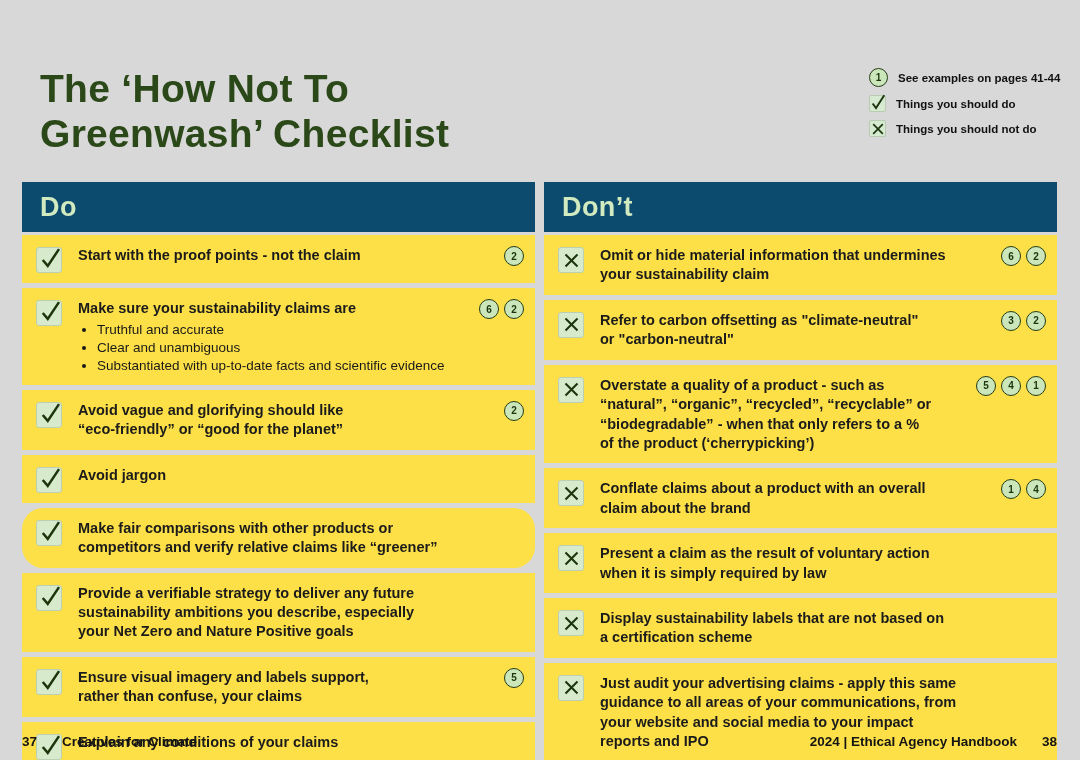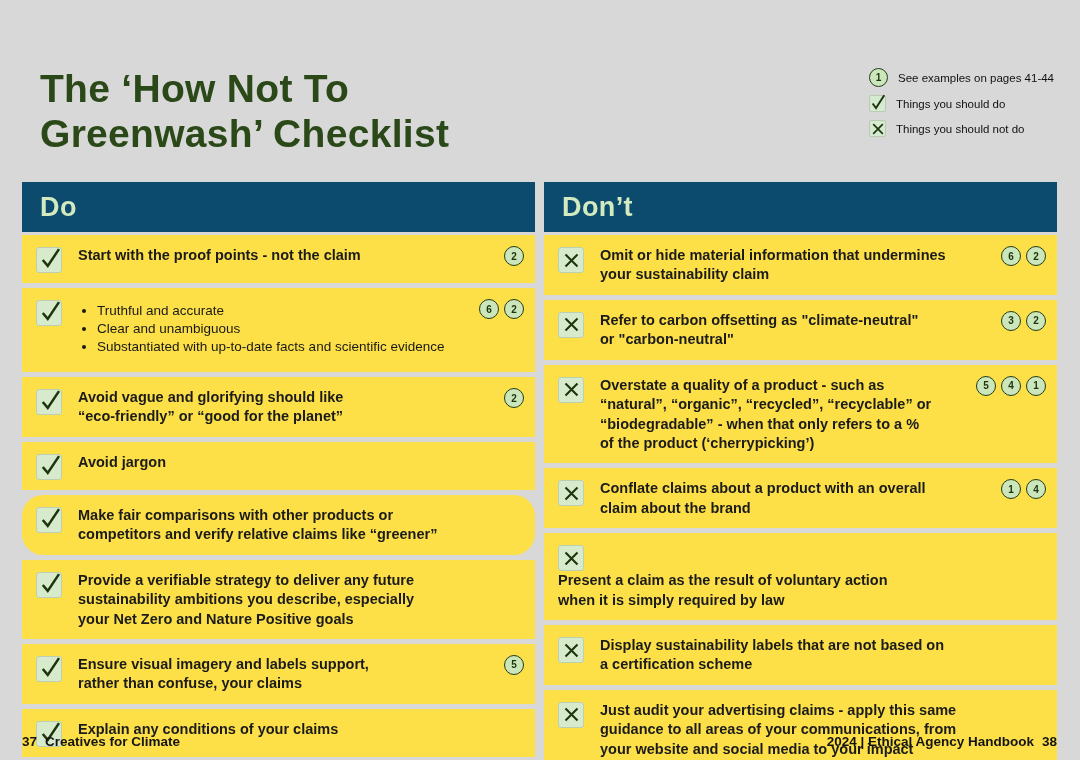--- a/index.html
+++ b/index.html
@@ -11,21 +11,21 @@
   }
   
   .title {
     position:absolute; left:40px; top:66px;
     font-size:39px; font-weight:800; letter-spacing:.3px;
     color:#2b4818; line-height:1.16; white-space:pre-line;
   }
   
   .legend { position:absolute; left:869px; top:68px; }
   .legend-row { display:flex; align-items:center; margin-bottom:8px; }
-  .legend-label { font-size:11.5px; color:#111; margin-left:10px; font-weight:400; }
+  .legend-label { font-size:11.5px; color:#111; margin-left:10px; font-weight:700; }
   .num-badge {
     width:19px; height:19px; border-radius:50%;
     background:#cbe6ba; border:1.5px solid #233c15;
     color:#1d340f; font-size:10px; font-weight:700;
     display:flex; align-items:center; justify-content:center; flex:none;
   }
   .mark-box {
     width:17px; height:17px; border-radius:2px;
     background:#d5ead1; border:1px solid #b9cbb0; flex:none;
     display:flex; align-items:center; justify-content:center;
@@ -59,21 +59,21 @@
   .bullets { margin:3px 0 0 19px; }
   .bullets li { font-size:13.5px; font-weight:400; line-height:1.32; color:#191919; }
   .badges { position:absolute; top:11px; right:11px; display:flex; gap:5px; }
   .badges .num-badge { width:20px; height:20px; }
   
   .footer {
     position:absolute; left:22px; right:23px; bottom:11px;
     display:flex; justify-content:space-between; align-items:baseline;
     font-size:13.5px; font-weight:700; color:#141414;
   }
-  .footer-side { display:flex; gap:8px; align-items:flex-start; }
+  .footer-side { display:flex; gap:25px; align-items:flex-start; }
 </style>
 </head>
 <body>
 
 <div class="page">
 
   <div class="title">The ‘How Not To
 Greenwash’ Checklist</div>
 
   <div class="legend">
@@ -118,20 +118,21 @@
         </div>
       </div>
 
       <div class="row" style="min-height:84px;">
         <span class="checkbox">
           <svg width="20" height="20" viewBox="0 0 24 24">
               <path d="M4.5 12 L10.5 19 L24 -1" fill="none" stroke="#1d350d" stroke-width="3"></path>
             </svg>
         </span>
         <div class="row-body">
+          <div class="row-text">Make sure your sustainability claims are</div>
           <ul class="bullets">
             <li>Truthful and accurate</li>
             <li>Clear and unambiguous</li>
             <li>Substantiated with up-to-date facts and scientific evidence</li>
           </ul>
         </div>
         <div class="badges">
           <span class="num-badge">6</span>
           <span class="num-badge">2</span>
         </div>
@@ -278,21 +279,21 @@
         <div class="row-body">
             <div class="row-text">Conflate claims about a product with an overall
 claim about the brand</div>
           </div>
         <div class="badges">
           <span class="num-badge">1</span>
           <span class="num-badge">4</span>
         </div>
       </div>
 
-      <div class="row" style="min-height:55px;flex-direction:column;">
+      <div class="row" style="min-height:55px;">
         <span class="checkbox">
           <svg width="15" height="15" viewBox="0 0 20 20">
               <path d="M2 2 L18 18 M18 2 L2 18" fill="none" stroke="#1d350d" stroke-width="2.8"></path>
             </svg>
         </span>
         <div class="row-body">
             <div class="row-text">Present a claim as the result of voluntary action
 when it is simply required by law</div>
           </div>
       </div>

